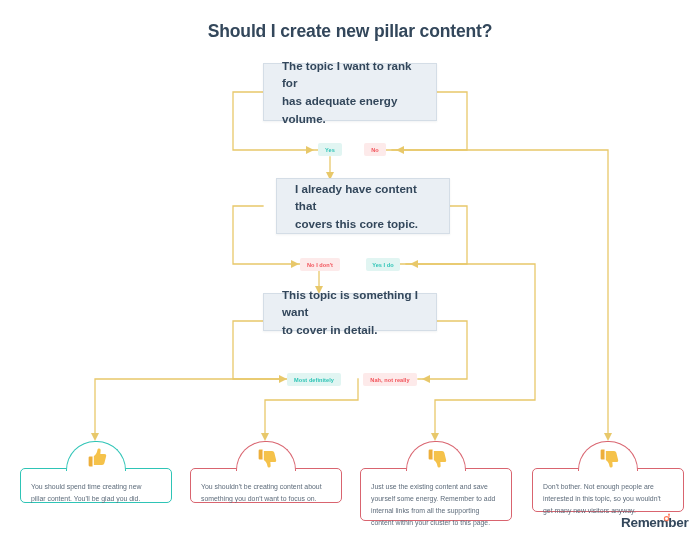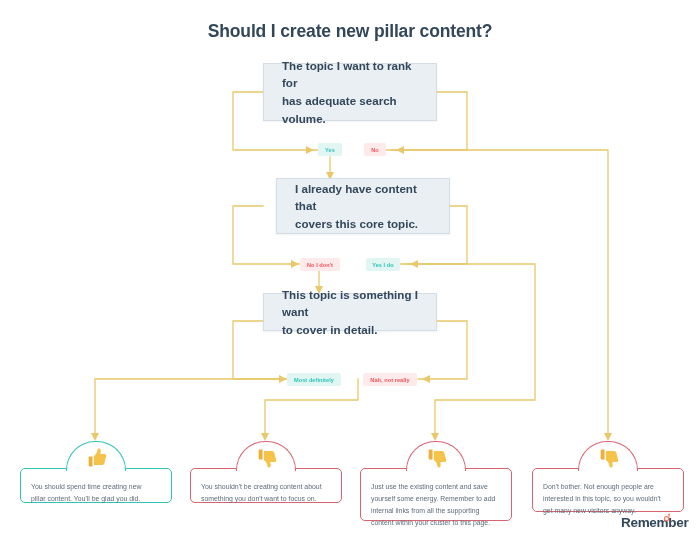--- a/index.html
+++ b/index.html
@@ -204,21 +204,21 @@
       <polygon points="287,379 279,375 279,383"></polygon>
       <polygon points="422,379 430,375 430,383"></polygon>
     </g>
   </svg>
 
   <div class="title">Should I create new pillar content?</div>
 
   <div class="dbox" style="left:263px; top:63px; width:174px; height:58px;">
     <span>
       <span>The topic I want to rank for</span><br>
-      <span>has adequate search volume.</span>
+      <span>has adequate energy volume.</span>
     </span>
   </div>
 
   <div class="pill yes" style="left:318px; top:143px; width:24px;">Yes</div>
   <div class="pill no" style="left:364px; top:143px; width:22px;">No</div>
 
   <div class="dbox" style="left:263px; top:178px; width:174px; height:56px;margin-left:13px;">
     <span>
       <span>I already have content that</span><br>
       <span>covers this core topic.</span>

